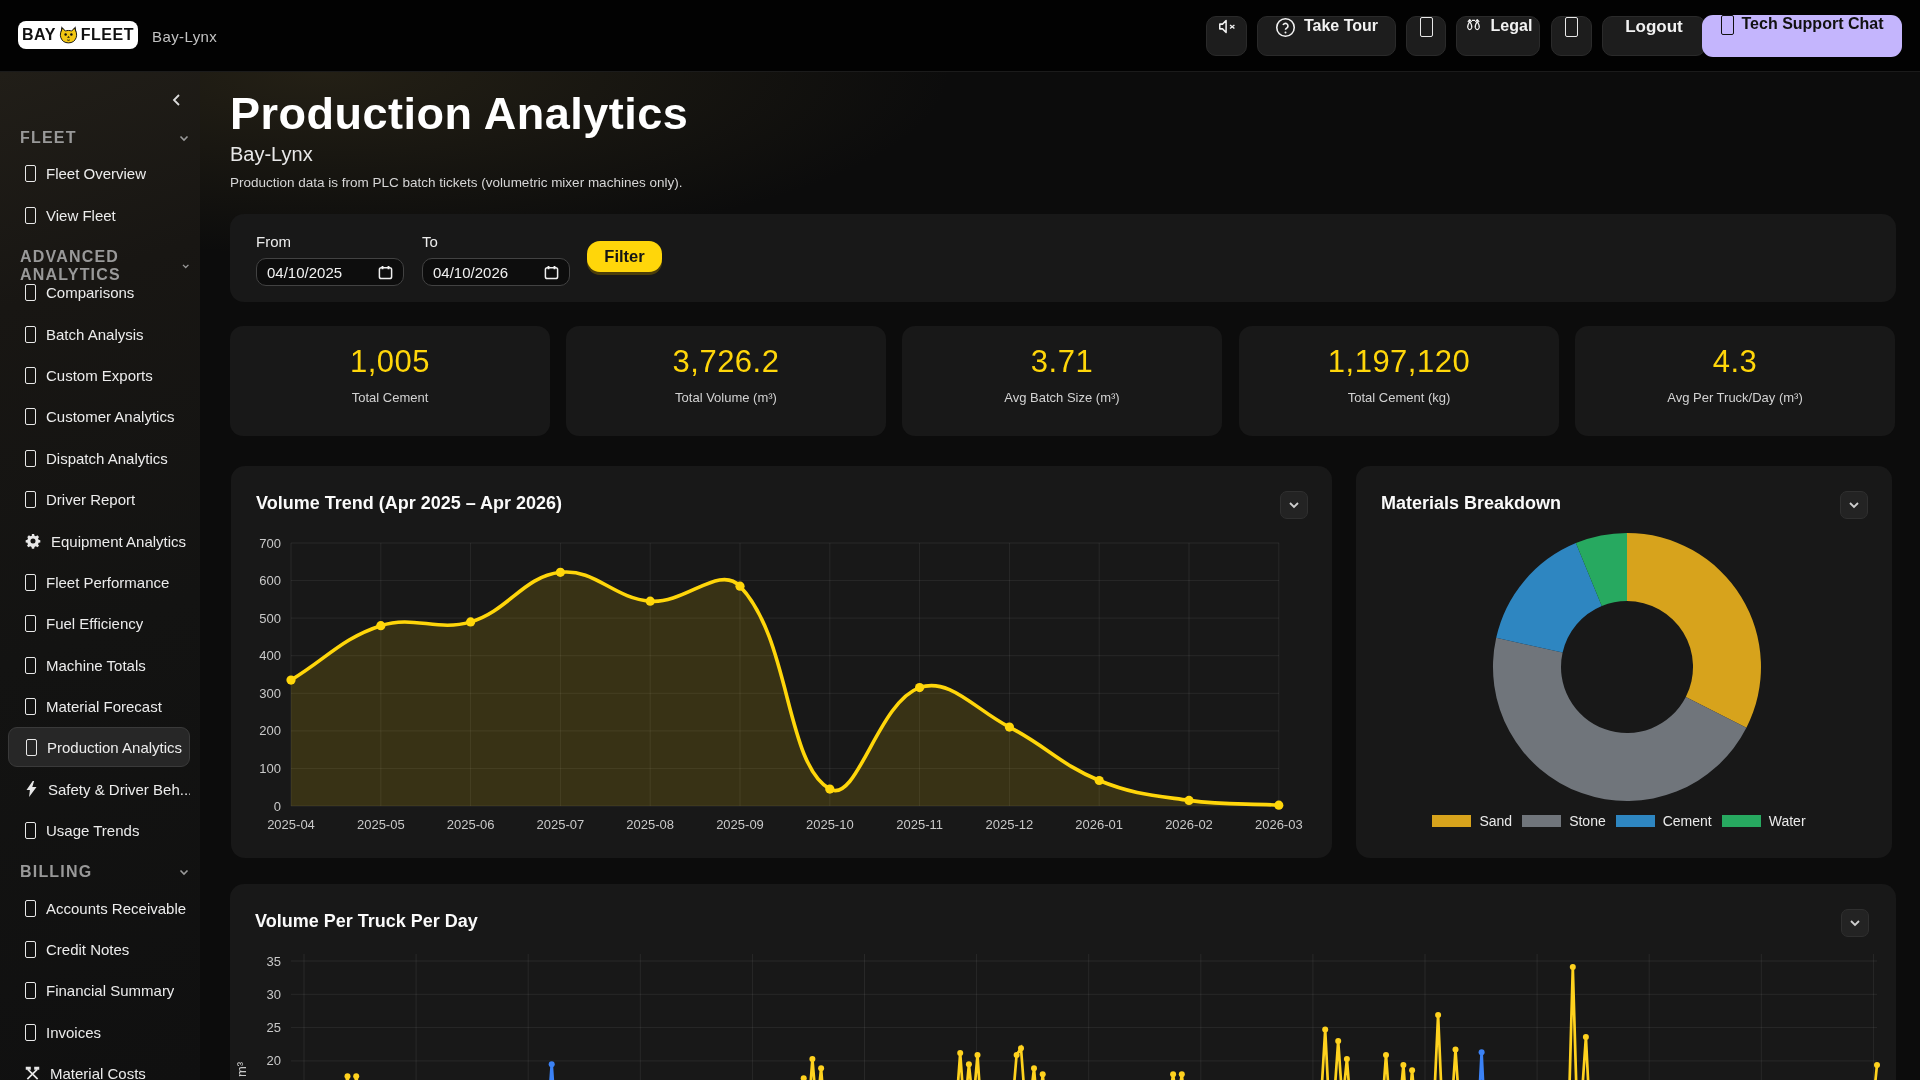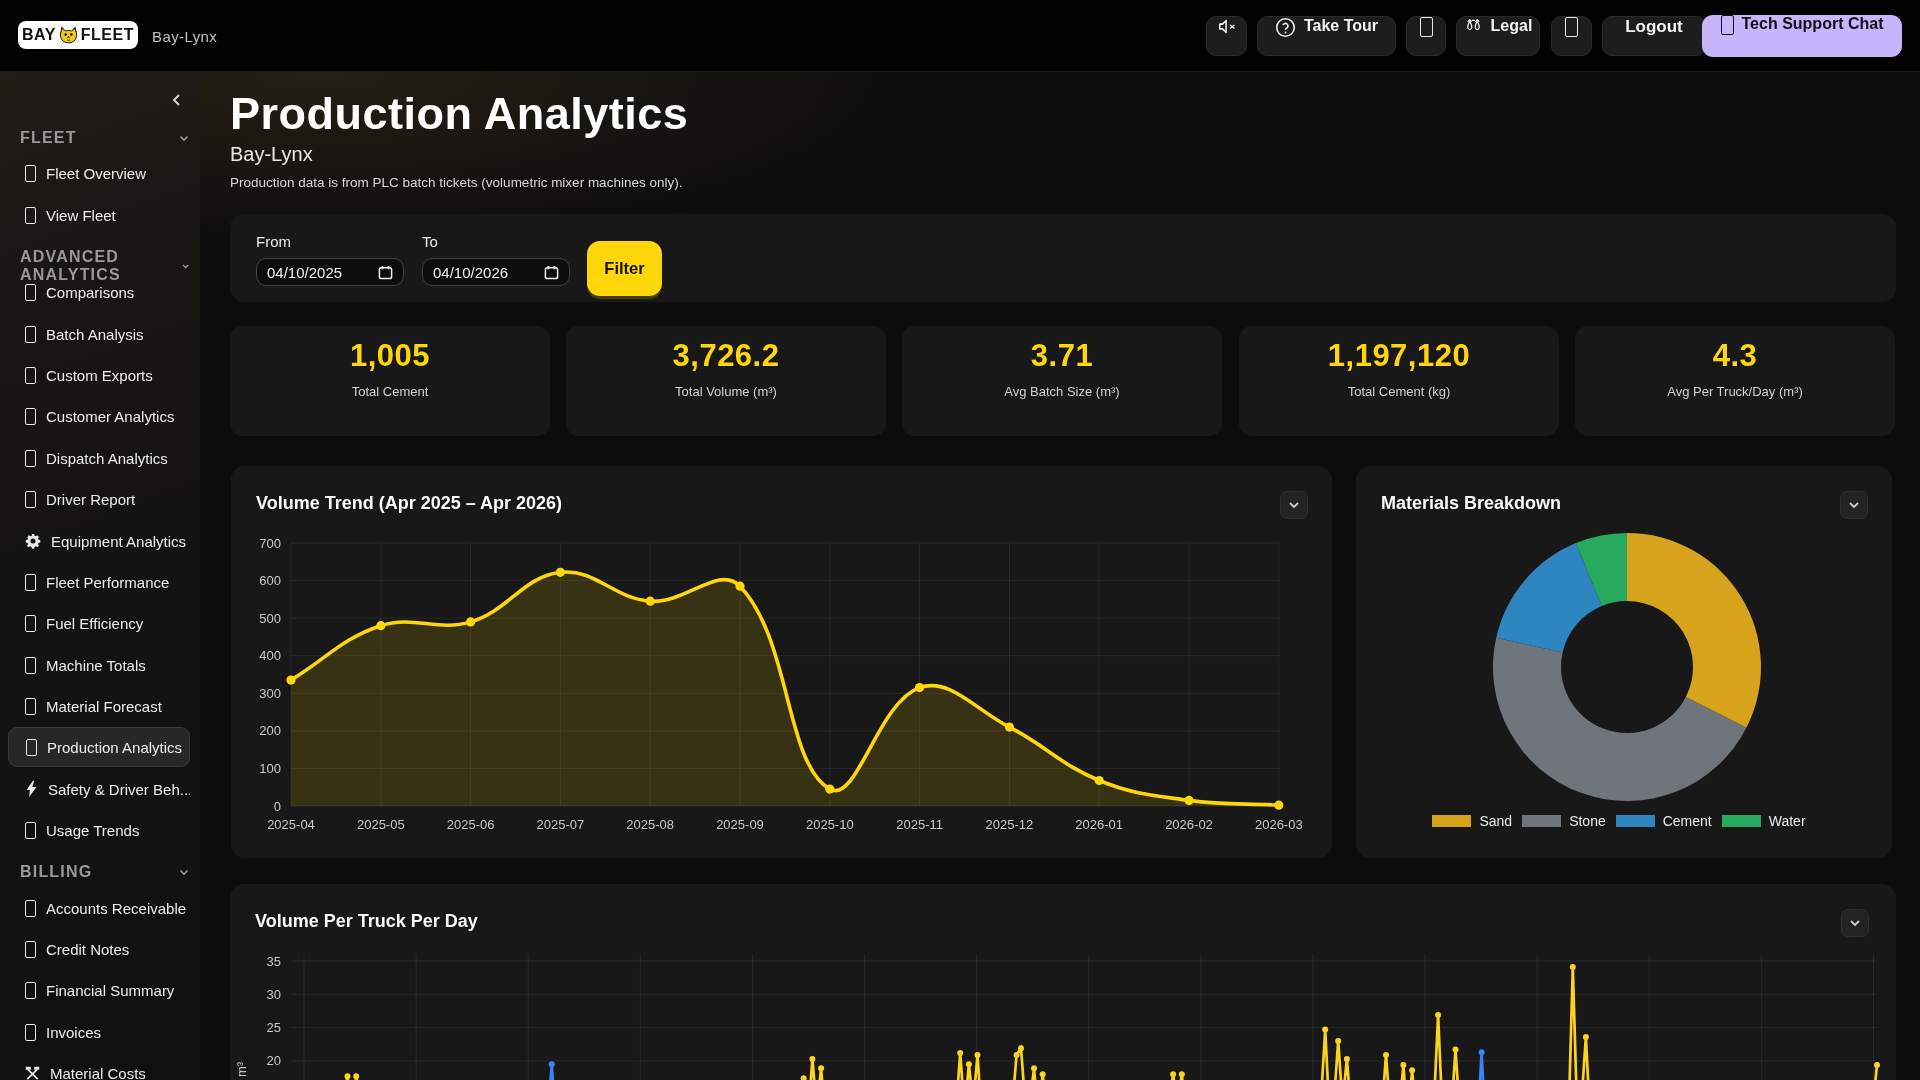--- a/index.html
+++ b/index.html
@@ -21,23 +21,23 @@
 .sitem.active{background:#272727;border:1px solid #3a3a3a;border-radius:9px}
 .main{position:absolute;left:200px;top:72px;width:1720px;height:1008px;background:#0c0c0c}
 .main::before{content:"";position:absolute;inset:0;background:radial-gradient(ellipse 900px 260px at 120px 0px,rgba(74,64,36,.38),rgba(0,0,0,0) 70%)}
 h1{position:absolute;left:30px;top:16px;font-size:45px;color:#fff;letter-spacing:.5px}
 .sub{position:absolute;left:30px;top:71px;font-size:20px;color:#e8e8e8}
 .desc{position:absolute;left:30px;top:103px;font-size:13.5px;color:#d6d6d6}
 .card{position:absolute;background:#181818;border-radius:14px}
 .fcard{left:30px;top:142px;width:1666px;height:88px}
 .flab{position:absolute;top:19px;font-size:15px;font-weight:normal;color:#ededed}
 .finput{position:absolute;top:44px;width:148px;height:28px;background:#0d0d0d;border:1px solid #424242;border-radius:10px;color:#f1f1f1;font-size:15px;display:flex;align-items:center;padding:0 10px;justify-content:space-between}
-.fbtn{position:absolute;left:357px;top:27px;width:75px;height:55px;background:#ffd60a;border-radius:13px;color:#151515;font-weight:bold;font-size:16.5px;display:flex;align-items:center;justify-content:center;box-shadow:0 3px 0 rgba(120,95,0,.55)}
+.fbtn{position:absolute;left:357px;top:27px;width:75px;height:31px;background:#ffd60a;border-radius:13px;color:#151515;font-weight:bold;font-size:16.5px;display:flex;align-items:center;justify-content:center;box-shadow:0 3px 0 rgba(120,95,0,.55)}
 .stat{position:absolute;top:254px;width:320px;height:110px;background:#181818;border-radius:13px;text-align:center}
-.num{margin-top:12px;font-size:31px;font-weight:bold;color:#ffd60a;letter-spacing:.5px}
+.num{margin-top:18px;font-size:31px;font-weight:normal;color:#ffd60a;letter-spacing:.5px}
 .lab{margin-top:10px;font-size:13px;color:#d2d2d2}
 .ctitle{position:absolute;left:25px;top:27px;font-size:18px;font-weight:bold;color:#fafafa}
 .cbtn{position:absolute;width:28px;height:28px;top:25px;background:#232323;border:1px solid #2f2f2f;border-radius:7px;display:flex;align-items:center;justify-content:center}
 .g{stroke:rgba(255,255,255,.07);stroke-width:1}
 .tl{fill:#c9c9c9;font-size:13px;font-family:"Liberation Sans",sans-serif}
 .legend{position:absolute;left:0;width:100%;top:347px;display:flex;justify-content:center;align-items:center}
 .legend .sw{width:39px;height:12px;margin-right:8px}
 .legend .lt{font-size:14px;color:#eaeaea;margin-right:10px}
 </style></head>
 <body>

